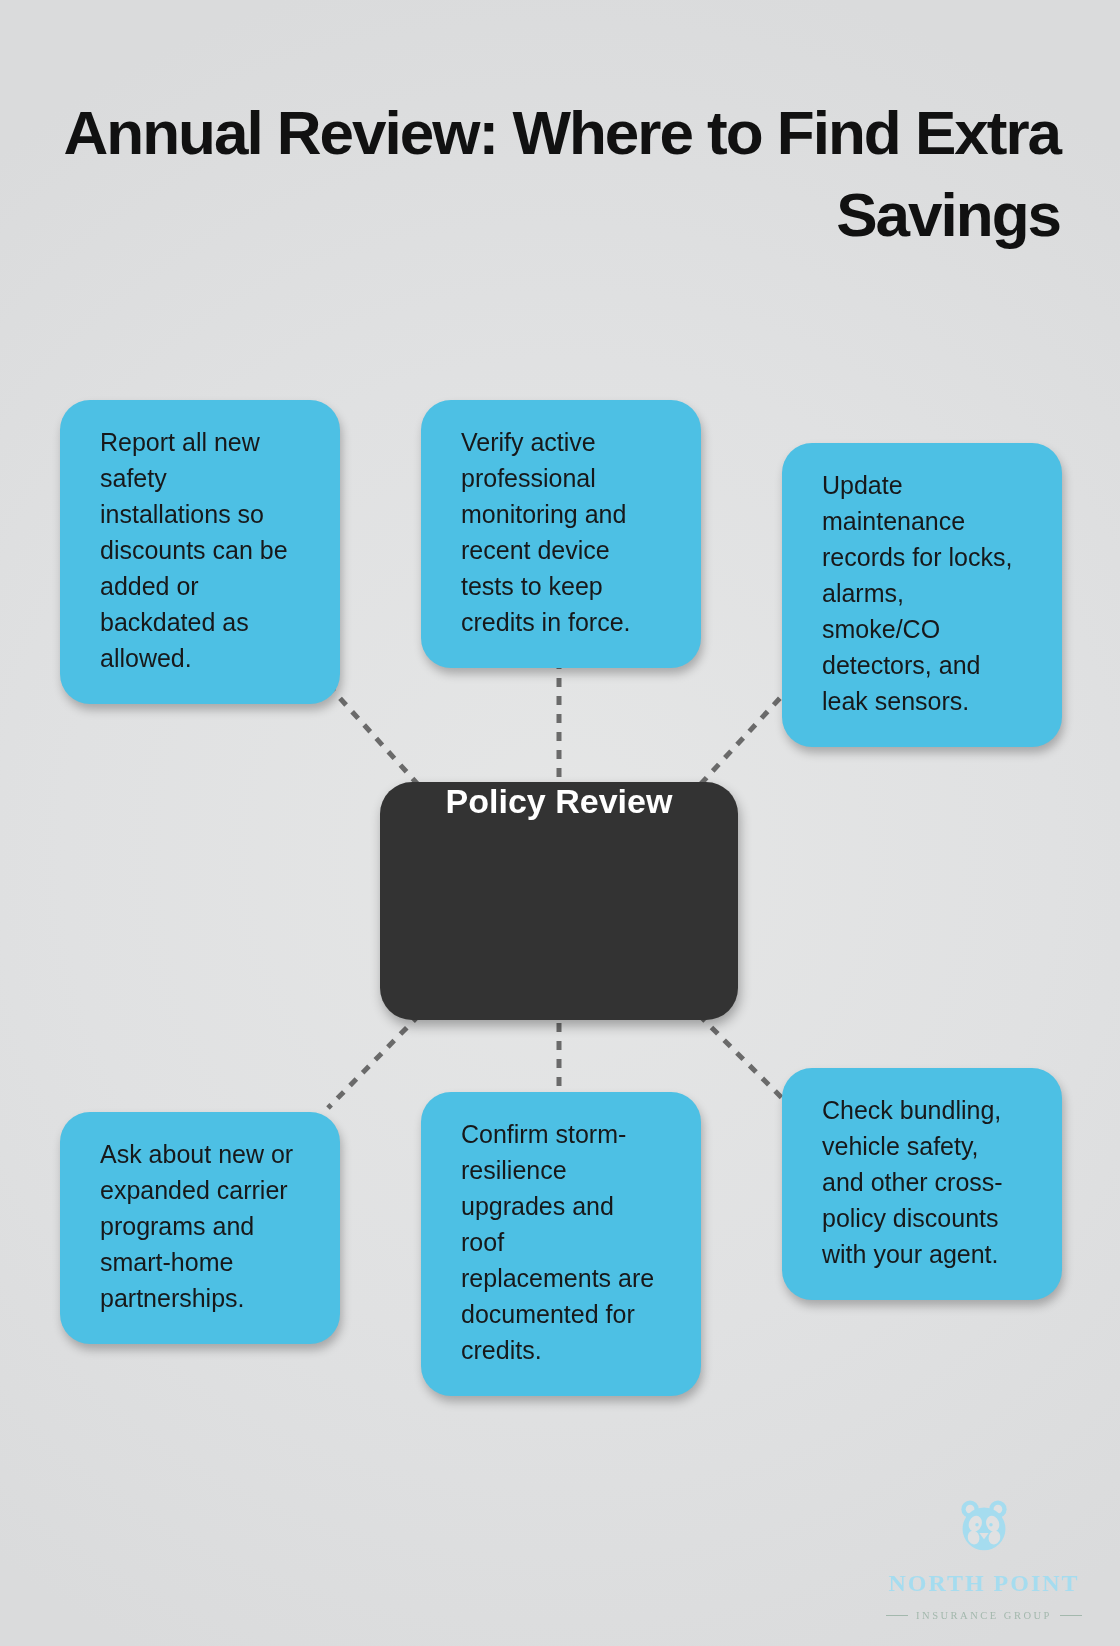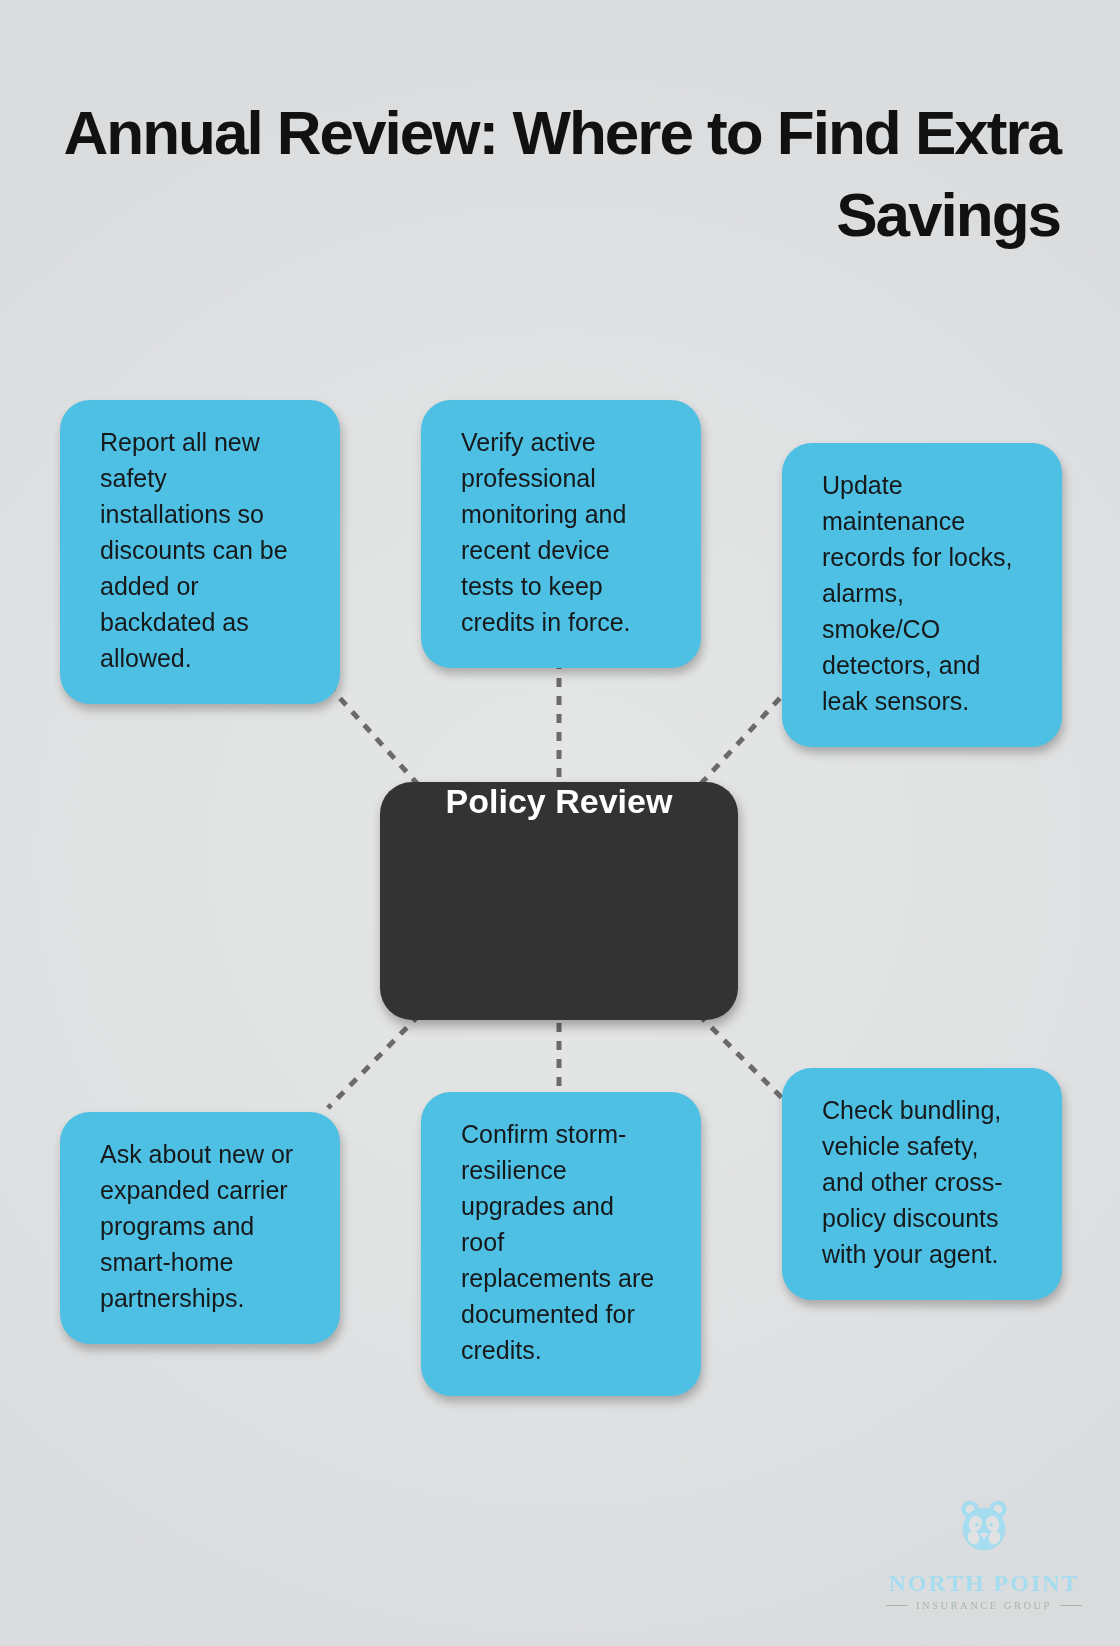--- a/index.html
+++ b/index.html
@@ -92,21 +92,21 @@
   .logo .logo-name {
     font-family: "Liberation Serif", serif;
     font-weight: 700;
     font-size: 24px;
     letter-spacing: 2px;
     color: #a5dcef;
     white-space: nowrap;
     margin-top: 16px;
   }
   .logo .tagline {
-    margin-top: 3px;
+    margin-top: 13px;
     display: flex;
     align-items: center;
     justify-content: center;
     gap: 8px;
     font-family: "Liberation Serif", serif;
     font-size: 10.5px;
     letter-spacing: 2.5px;
     color: #a3b8ad;
     white-space: nowrap;
   }

